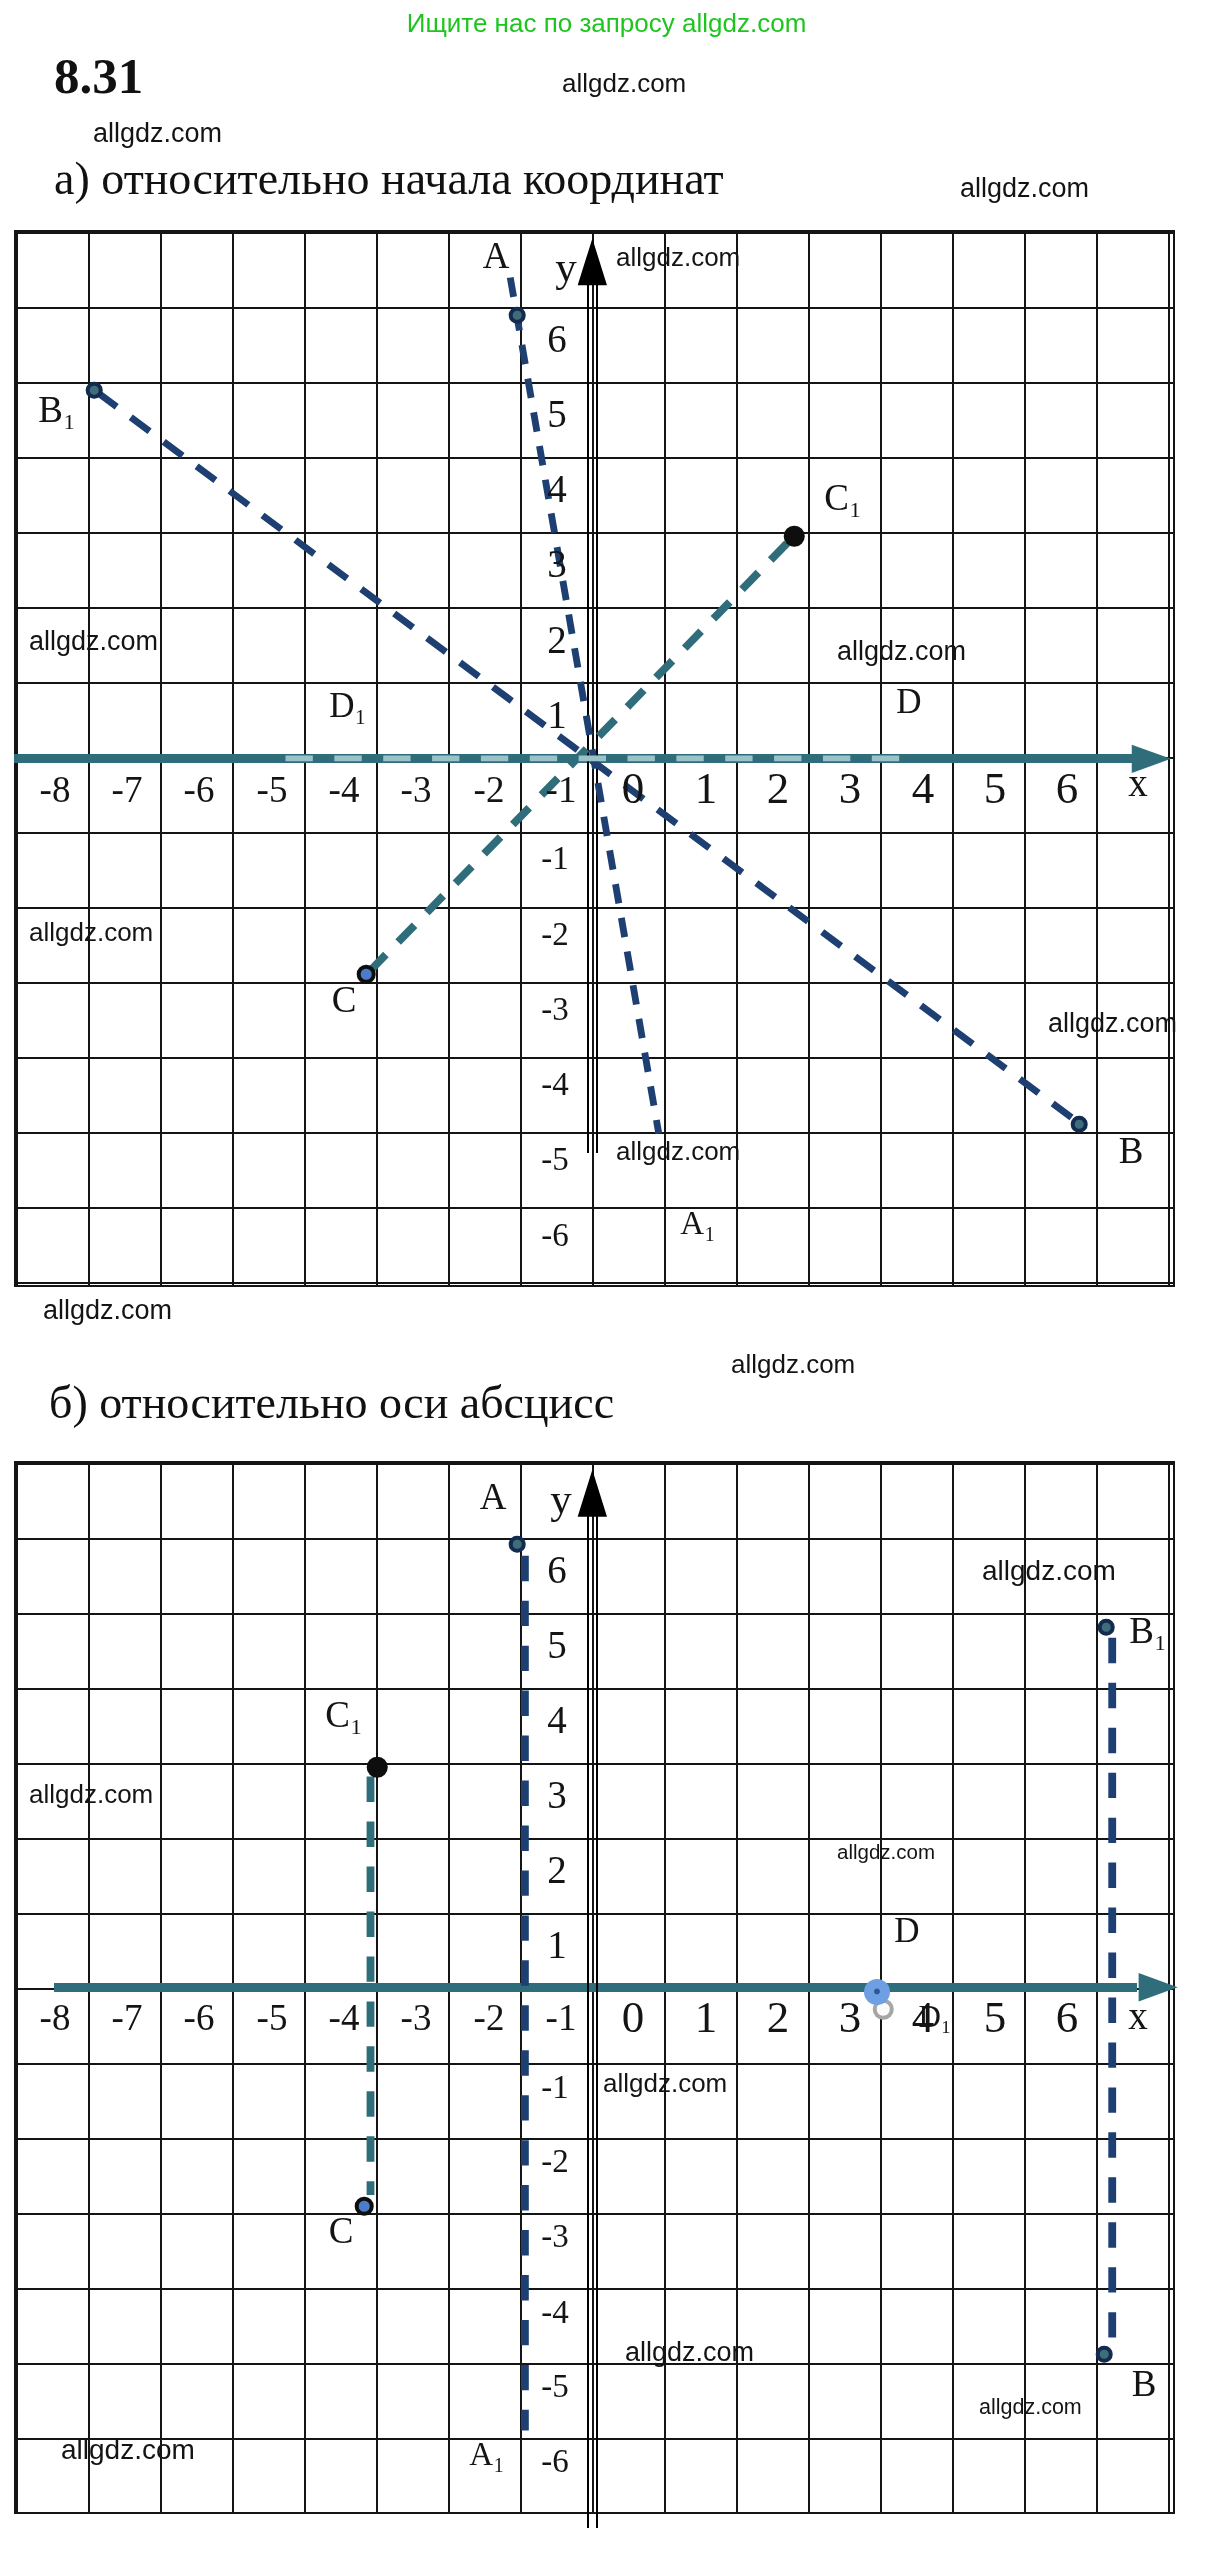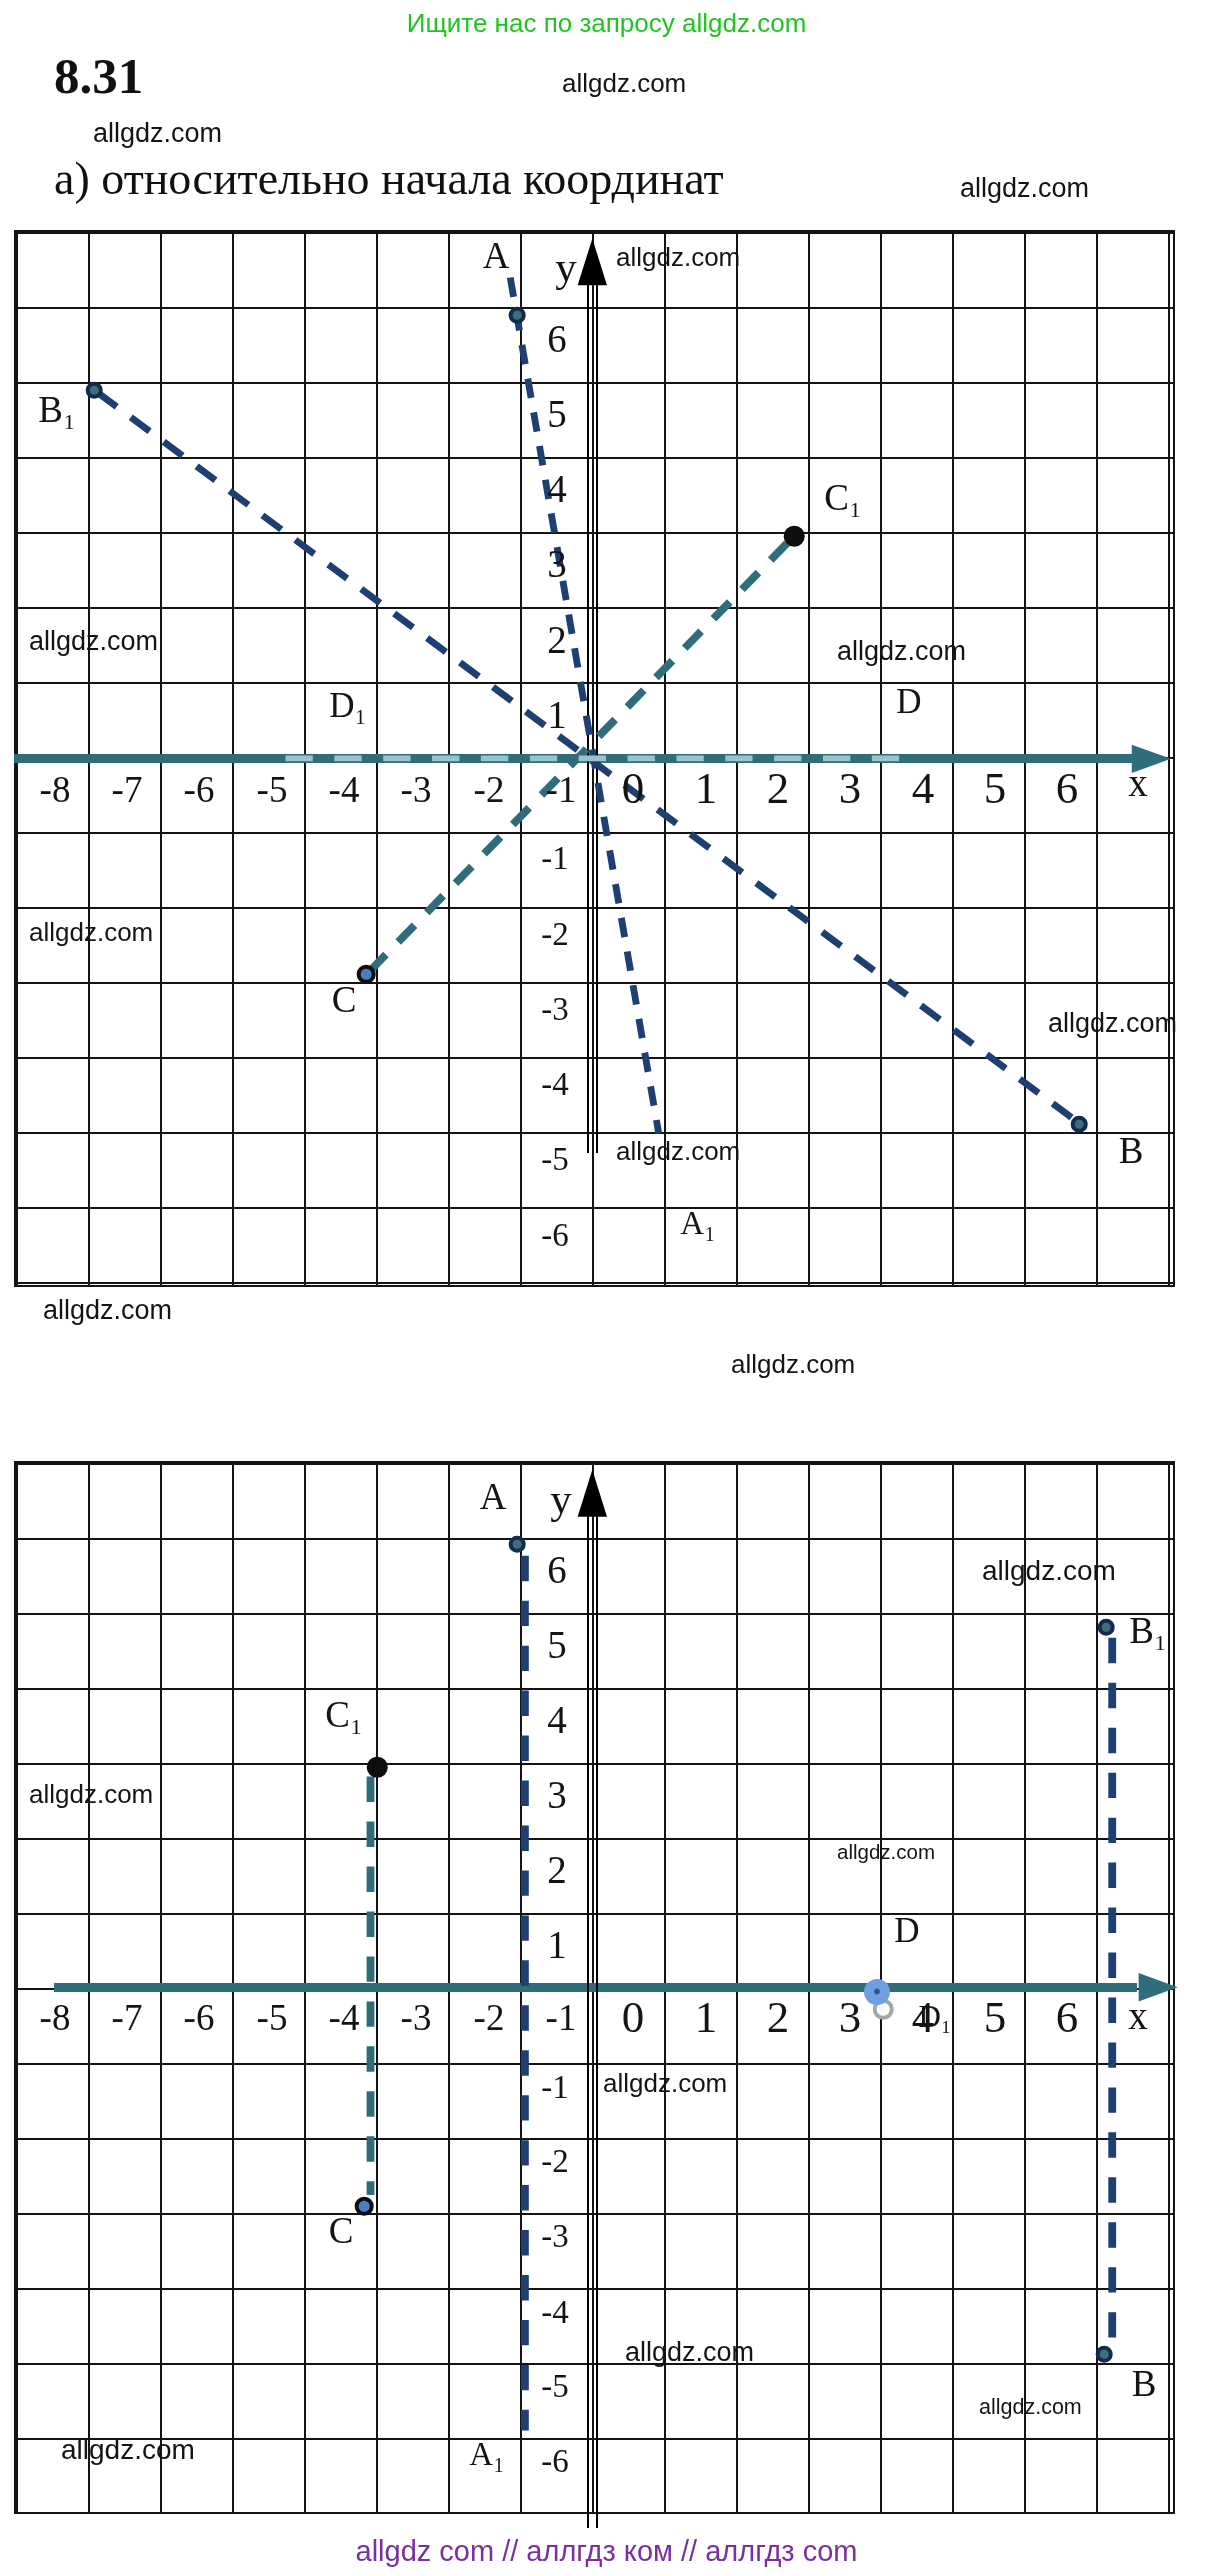--- a/index.html
+++ b/index.html
@@ -33,20 +33,21 @@
   .dot-big{width:26px;height:26px;background:radial-gradient(circle at 50% 48%,#2f5596 0 2.4px,#6f9fe3 3.4px);}
   .ring-gray{width:20.5px;height:20.5px;border:4.9px solid #a6a6a6;background:#fafafa;}
 </style>
 </head>
 <body>
 
 <div class="page">
   <div class="promo">Ищите нас по запросу allgdz.com</div>
   <div class="problem-number">8.31</div>
   <div class="section-title title-a">а) относительно начала координат</div>
+  <div class="section-title title-b">б) относительно оси абсцисс</div>
 
   <div class="graph graph-a"></div>
   <div class="graph graph-b"></div>
 
   <div class="xaxis xaxis-a"></div>
   <div class="yaxis yaxis-a"></div>
   <div class="xaxis xaxis-b"></div>
   <div class="yaxis yaxis-b"></div>
 
   <svg id="overlay" xmlns="http://www.w3.org/2000/svg" viewBox="0 0 1241 2636" width="1213" height="2576">
@@ -163,15 +164,14 @@
       <div class="txt serif ctr" style="left: 487px; top: 2437px; font-size: 33px;">A₁</div>
       <div class="pt ring-gray" style="left: 883px; top: 2009px;"></div>
       <div class="pt dot-big" style="left: 877px; top: 1992px;"></div>
       <div class="pt ring-dark" style="left: 517px; top: 1544px;"></div>
       <div class="pt ring-dark" style="left: 1106px; top: 1627px;"></div>
       <div class="pt dot-black" style="left: 377px; top: 1767px;"></div>
       <div class="pt ring-blue" style="left: 364px; top: 2206px;"></div>
       <div class="pt ring-dark" style="left: 1104px; top: 2354px;"></div>
     </div>
 
-  <div class="footer">allgdz com  //  аллгдз ком  //  аллгдз com</div>
 </div>
 
 
 </body></html>

